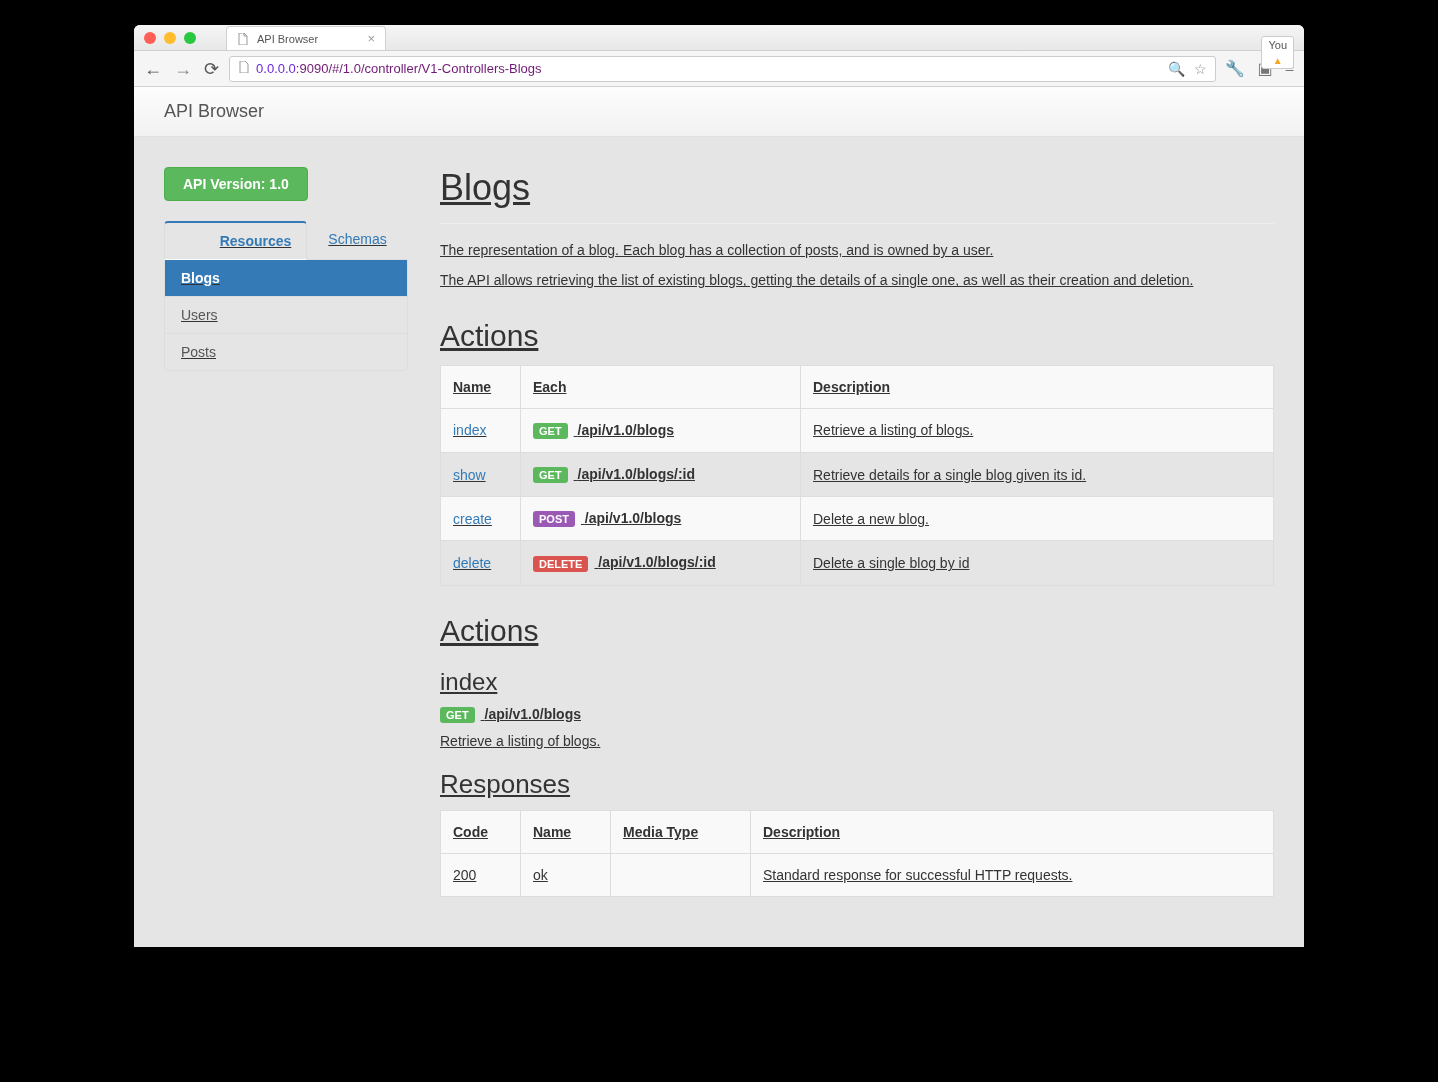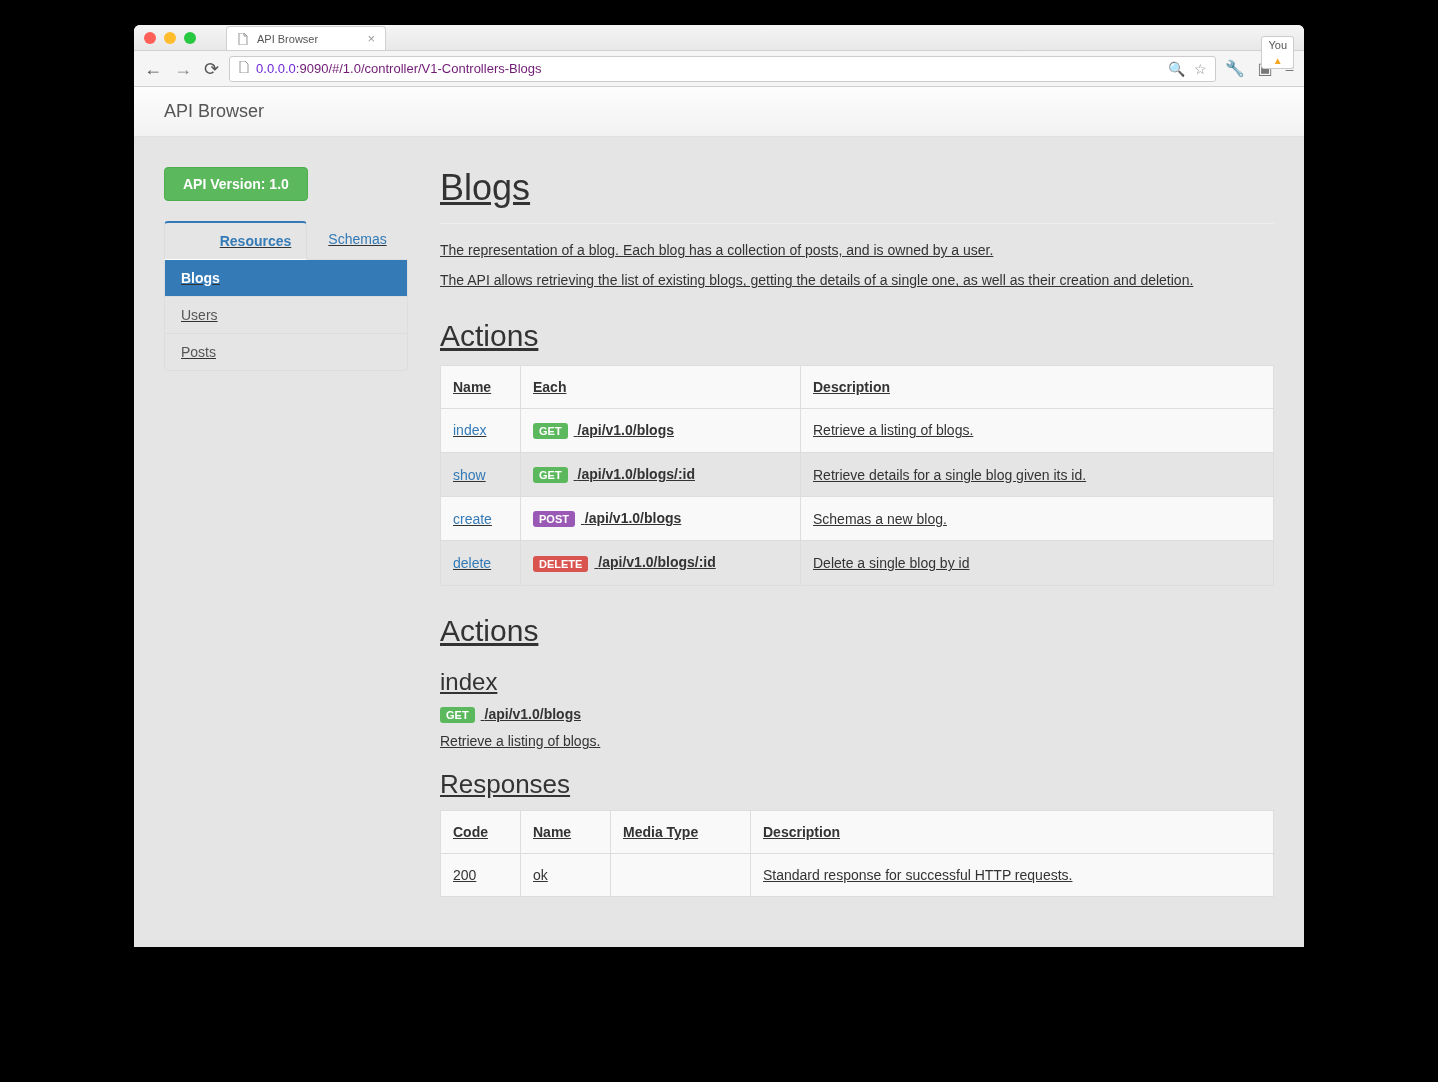--- a/index.html
+++ b/index.html
@@ -301,21 +301,21 @@
               <span class="route-path">/api/v1.0/blogs/:id</span>
             </td>
             <td>Retrieve details for a single blog given its id.</td>
           </tr>
           <tr>
             <td><span class="link">create</span></td>
             <td>
               <span class="method-label m-post">POST</span>
               <span class="route-path">/api/v1.0/blogs</span>
             </td>
-            <td>Schemas a new blog.</td>
+            <td>Delete a new blog.</td>
           </tr>
           <tr>
             <td><span class="link">delete</span></td>
             <td>
               <span class="method-label m-delete">DELETE</span>
               <span class="route-path">/api/v1.0/blogs/:id</span>
             </td>
             <td>Delete a single blog by id</td>
           </tr>
         </tbody>

